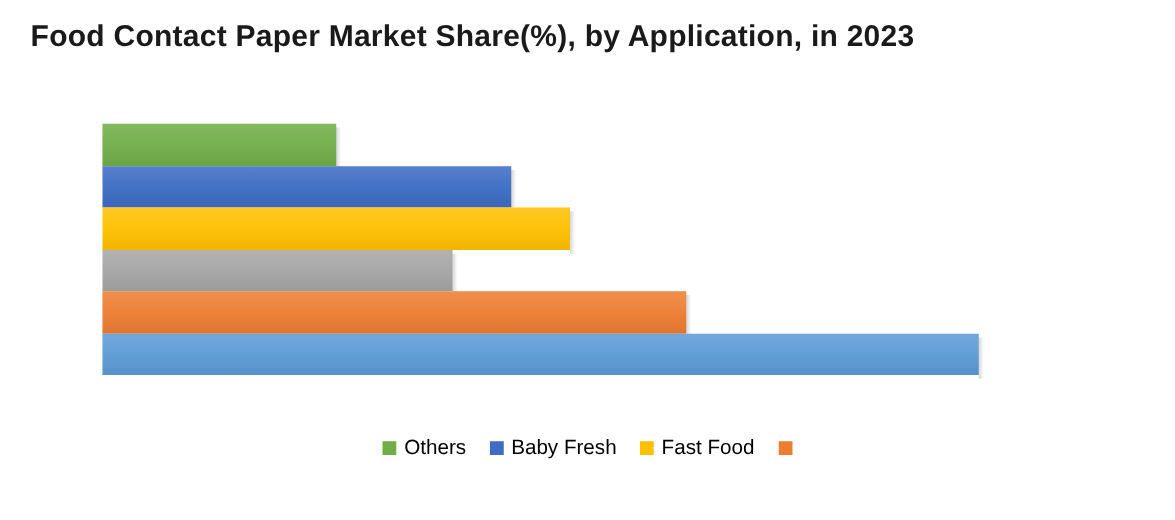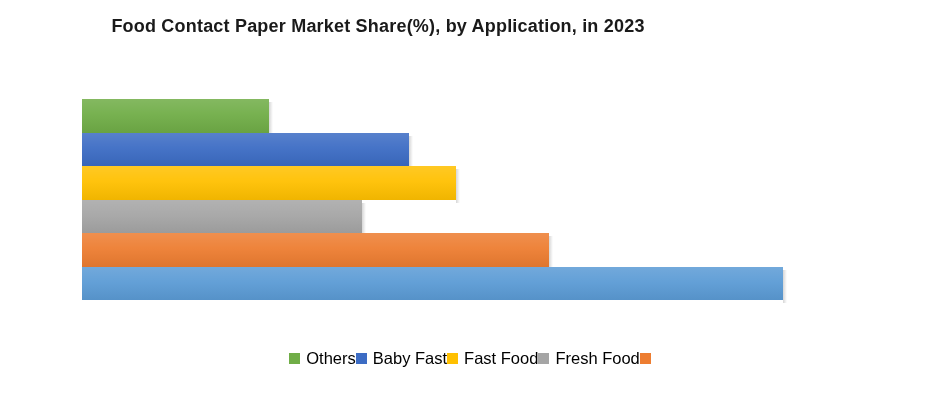--- a/index.html
+++ b/index.html
@@ -20,21 +20,21 @@
     height: 416px;
     background: #ffffff;
   }
   
   #chart-title {
     position: absolute;
     left: 0;
     top: 16px;
     width: 756px;
     text-align: center;
-    font-size: 18px;
+    font-size: 24px;
     font-weight: bold;
     color: #1a1a1a;
     letter-spacing: 0.2px;
     white-space: nowrap;
   }
   
   #plot-area {
     position: absolute;
     left: 82px;
     top: 99px;
@@ -73,20 +73,21 @@
   }
   
   #legend {
     position: absolute;
     left: 0;
     top: 350px;
     width: 940px;
     display: flex;
     justify-content: center;
     align-items: center;
+    gap: 19px;
   }
   .legend-item {
     display: flex;
     align-items: center;
     gap: 6px;
     white-space: nowrap;
   }
   .legend-swatch {
     width: 11px;
     height: 11px;
@@ -139,28 +140,24 @@
     </div>
   </div>
 
   <div id="legend">
       <div class="legend-item">
         <span class="legend-swatch" style="background: rgb(112, 173, 71);"></span>
         <span class="legend-label">Others</span>
       </div>
       <div class="legend-item">
         <span class="legend-swatch" style="background: rgb(60, 108, 196);"></span>
-        <span class="legend-label">Baby Fast</span>
+        <span class="legend-label">Baby Fresh</span>
       </div>
       <div class="legend-item">
         <span class="legend-swatch" style="background: rgb(255, 192, 0);"></span>
         <span class="legend-label">Fast Food</span>
-      </div>
-      <div class="legend-item">
-        <span class="legend-swatch" style="background: rgb(165, 165, 165);"></span>
-        <span class="legend-label">Fresh Food</span>
       </div>
       <div class="legend-item">
         <span class="legend-swatch" style="background: rgb(237, 125, 49);"></span>
       </div>
     </div>
 
 </div>
 
 </body></html>

